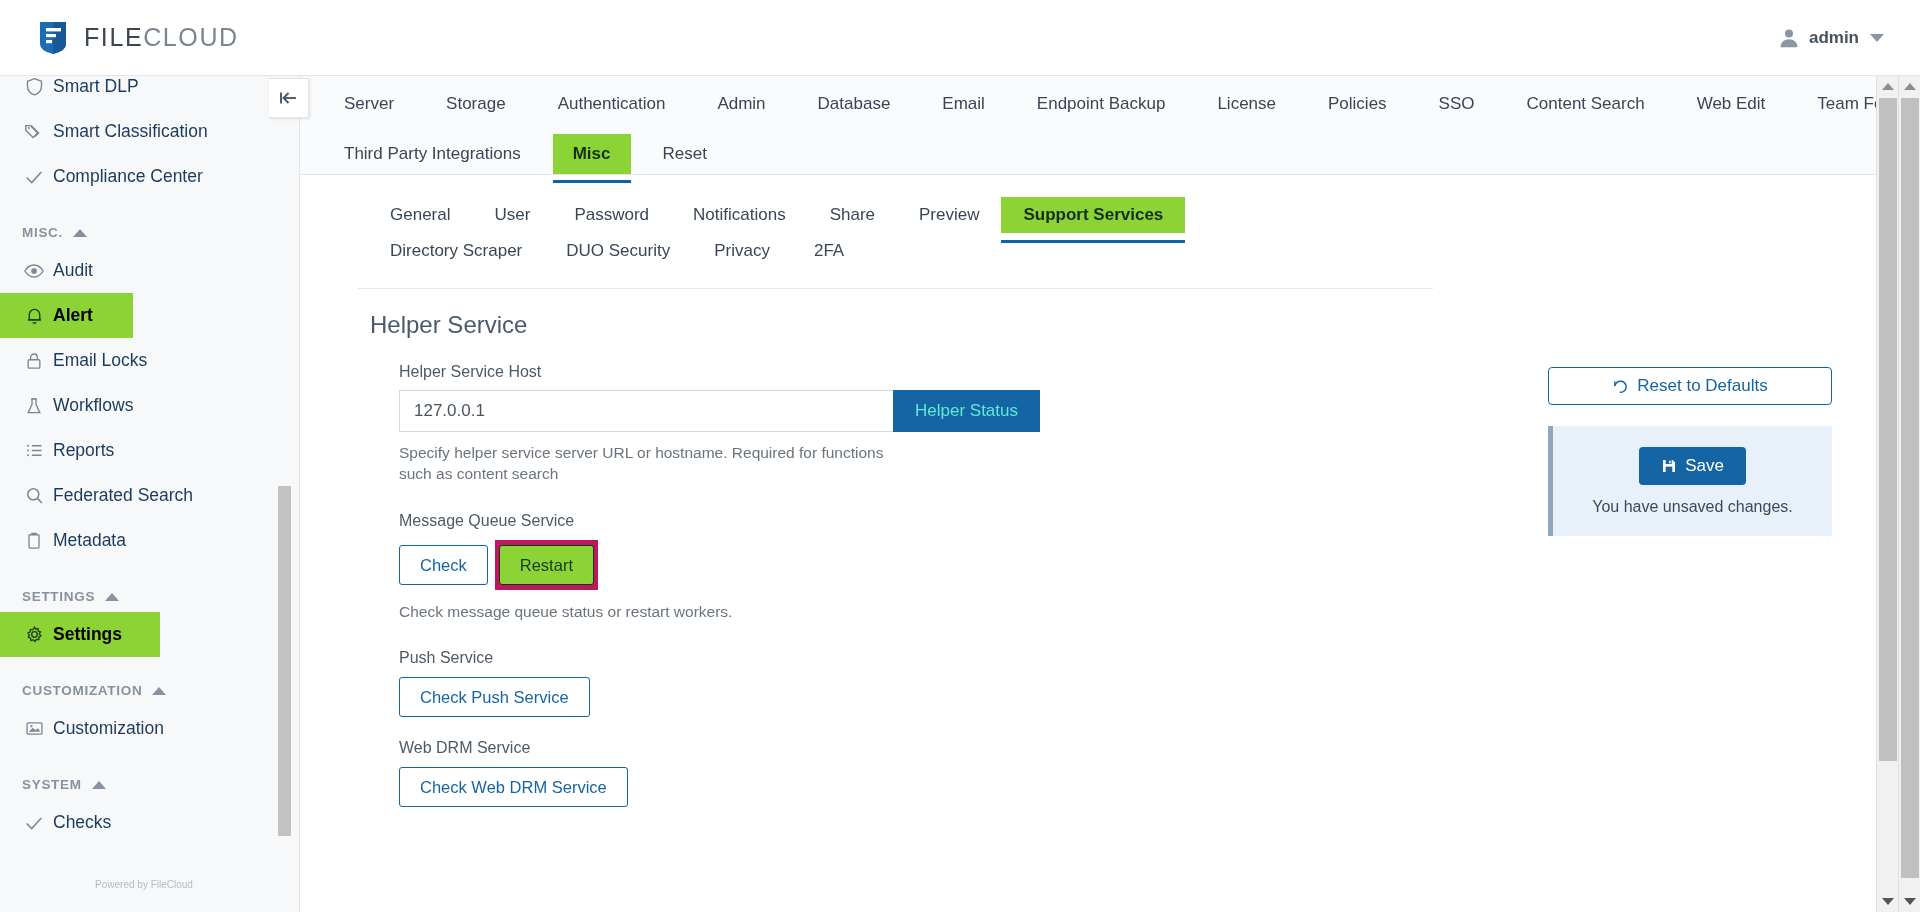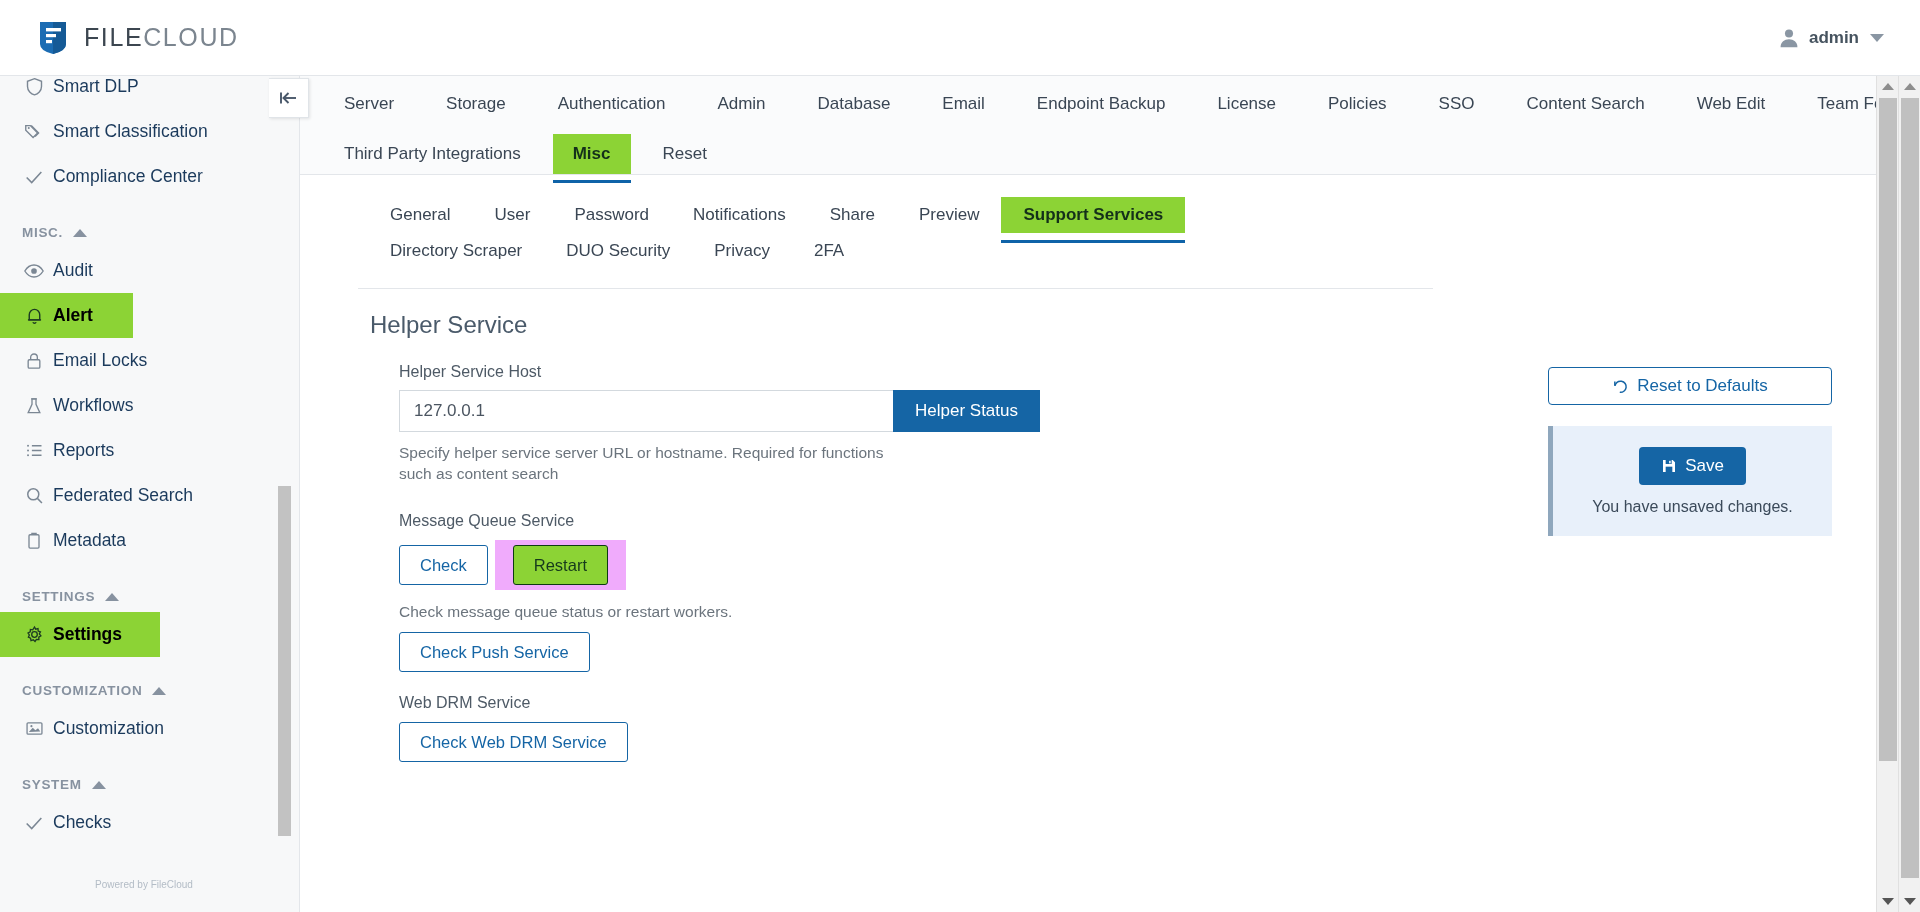--- a/index.html
+++ b/index.html
@@ -124,32 +124,32 @@
   }
   .field-block { margin-left:99px; }
   .field-label { font-size:16px; color:#4e5a66; margin-top:24px; }
   .input-row { display:flex; margin-top:9px; }
   .text-input {
     width:494px; height:42px; border:1px solid #d3d9de; border-right:none;
     padding:0 14px; font-size:17px; color:#4b5561;
     font-family:"Liberation Sans", sans-serif; background:#fff; outline:none;
   }
   .btn-blue-solid {
-    height:42px; padding:0 21px; background:#1565a5; color:#ffffff;
+    height:42px; padding:0 21px; background:#1565a5; color:#5eead4;
     border:1px solid #1565a5; font-size:17px; cursor:pointer;
     font-family:"Liberation Sans", sans-serif; display:flex; align-items:center;
   }
   .helptext { font-size:15.5px; color:#6b747d; margin-top:10px; width:520px; line-height:21px; }
   .btn-outline {
     height:40px; padding:0 20px; background:#fff; color:#1565a5;
     border:1px solid #1565a5; border-radius:3px; font-size:16.5px; cursor:pointer;
     font-family:"Liberation Sans", sans-serif; display:inline-flex; align-items:center;
   }
   .btn-row { display:flex; align-items:center; gap:0; margin-top:10px; }
-  .hl-wrap { background:#f0abfc; padding:5px 18px; display:inline-flex; margin-left:7px; }
+  .hl-wrap { background:#be185d; padding:5px 4px; display:inline-flex; margin-left:7px; }
   .hl-wrap .btn-outline { border-color:#0d3b12; color:#163a1c; background:#8cd335; border-radius:3px; }
 
   
   .right-panel { position:absolute; right:68px; top:192px; width:284px; }
   .btn-reset {
     width:100%; height:38px; background:#fff; color:#1565a5; border:1px solid #1565a5;
     border-radius:4px; font-size:17px; cursor:pointer; display:flex;
     align-items:center; justify-content:center; gap:8px;
     font-family:"Liberation Sans", sans-serif;
   }
@@ -441,20 +441,21 @@
 
         <div class="field-label" style="margin-top:28px">Message Queue Service</div>
         <div class="btn-row">
           <button class="btn-outline">Check</button>
           <span class="hl-wrap">
             <button class="btn-outline">Restart</button>
           </span>
         </div>
         <div class="helptext" style="margin-top:11px">Check message queue status or restart workers.</div>
 
+        <div class="field-label" style="margin-top:27px">Push Service</div>
         <div class="btn-row">
           <button class="btn-outline">Check Push Service</button>
         </div>
 
         <div class="field-label" style="margin-top:22px">Web DRM Service</div>
         <div class="btn-row">
           <button class="btn-outline">Check Web DRM Service</button>
         </div>
       </div>
 

